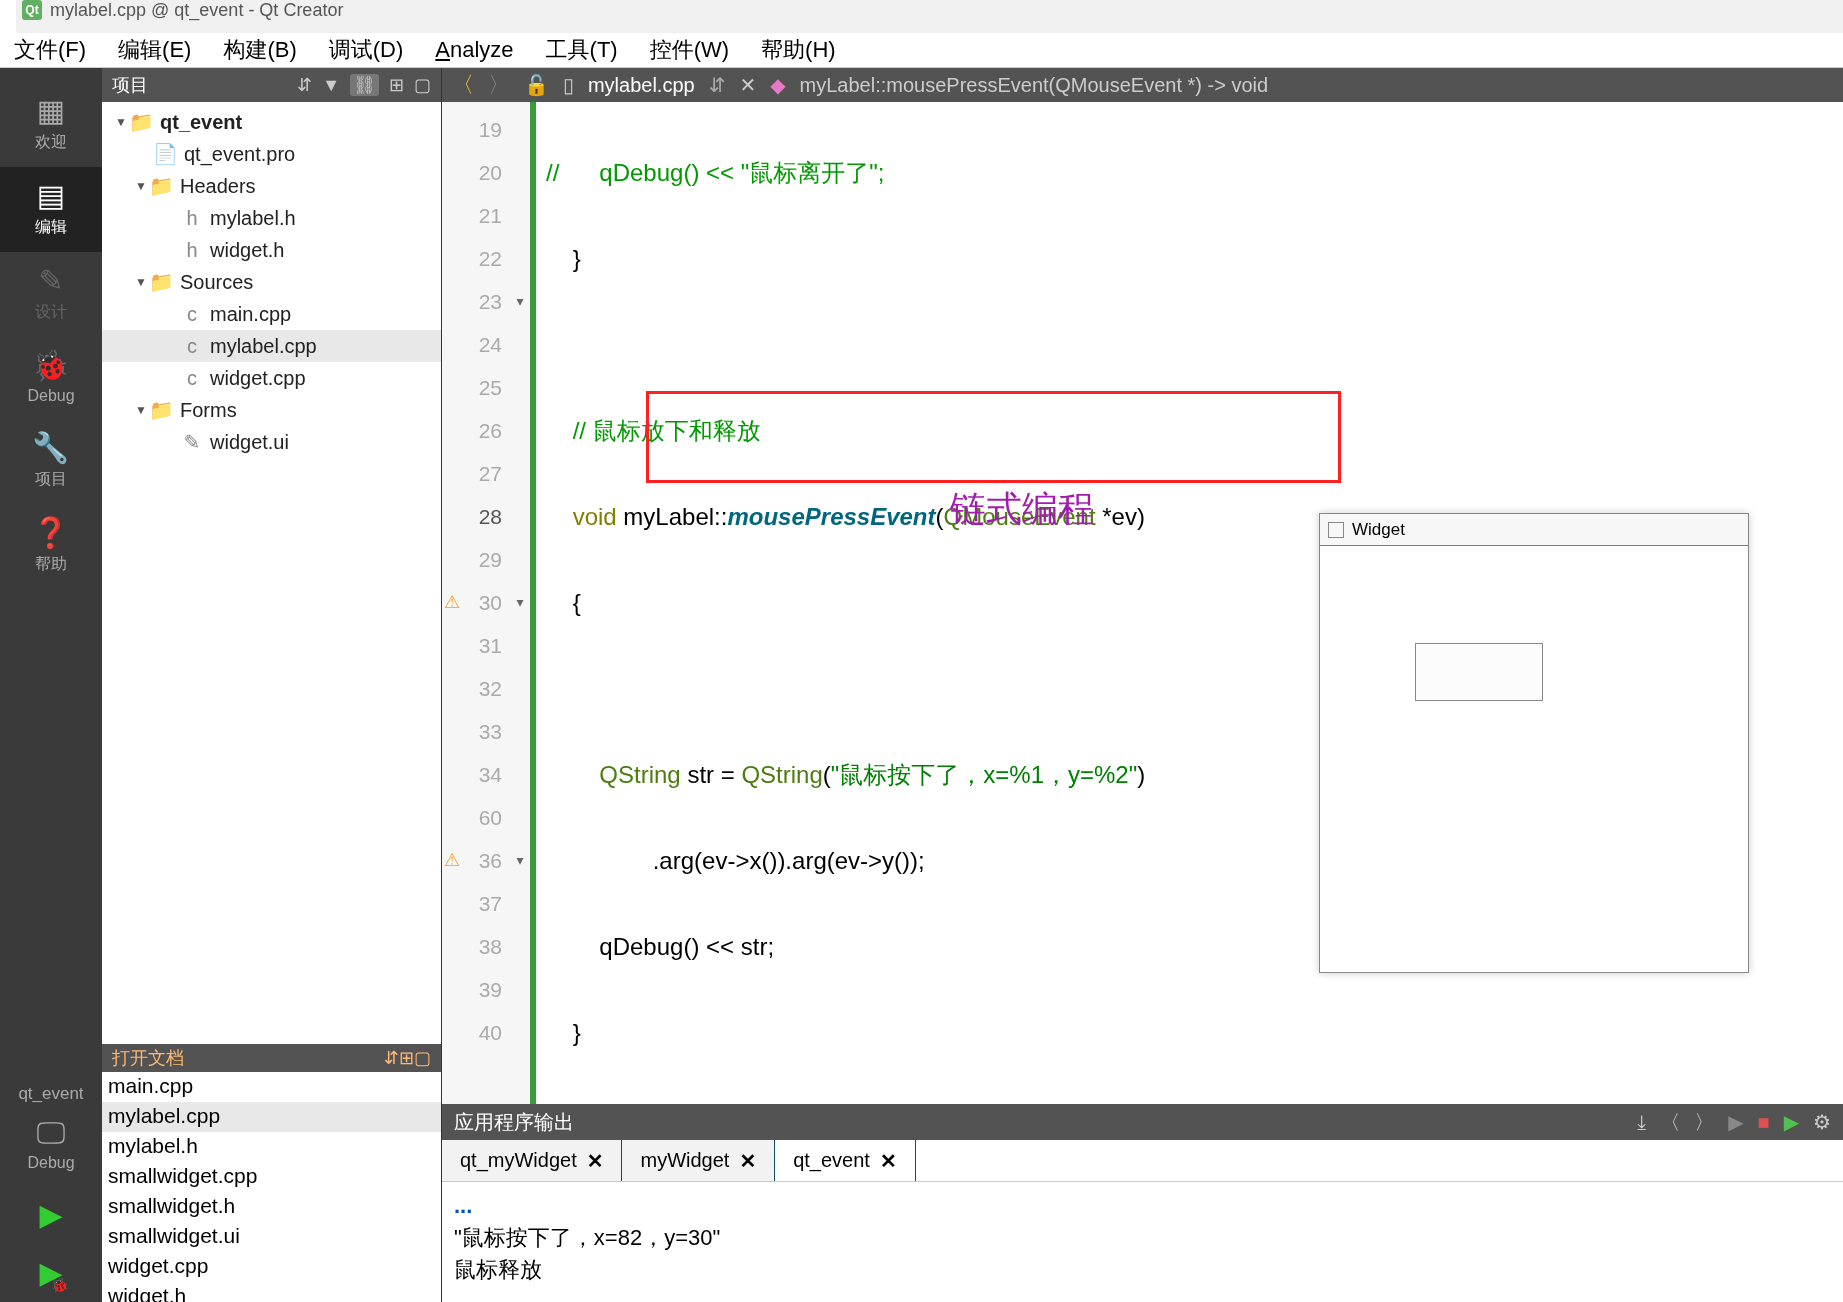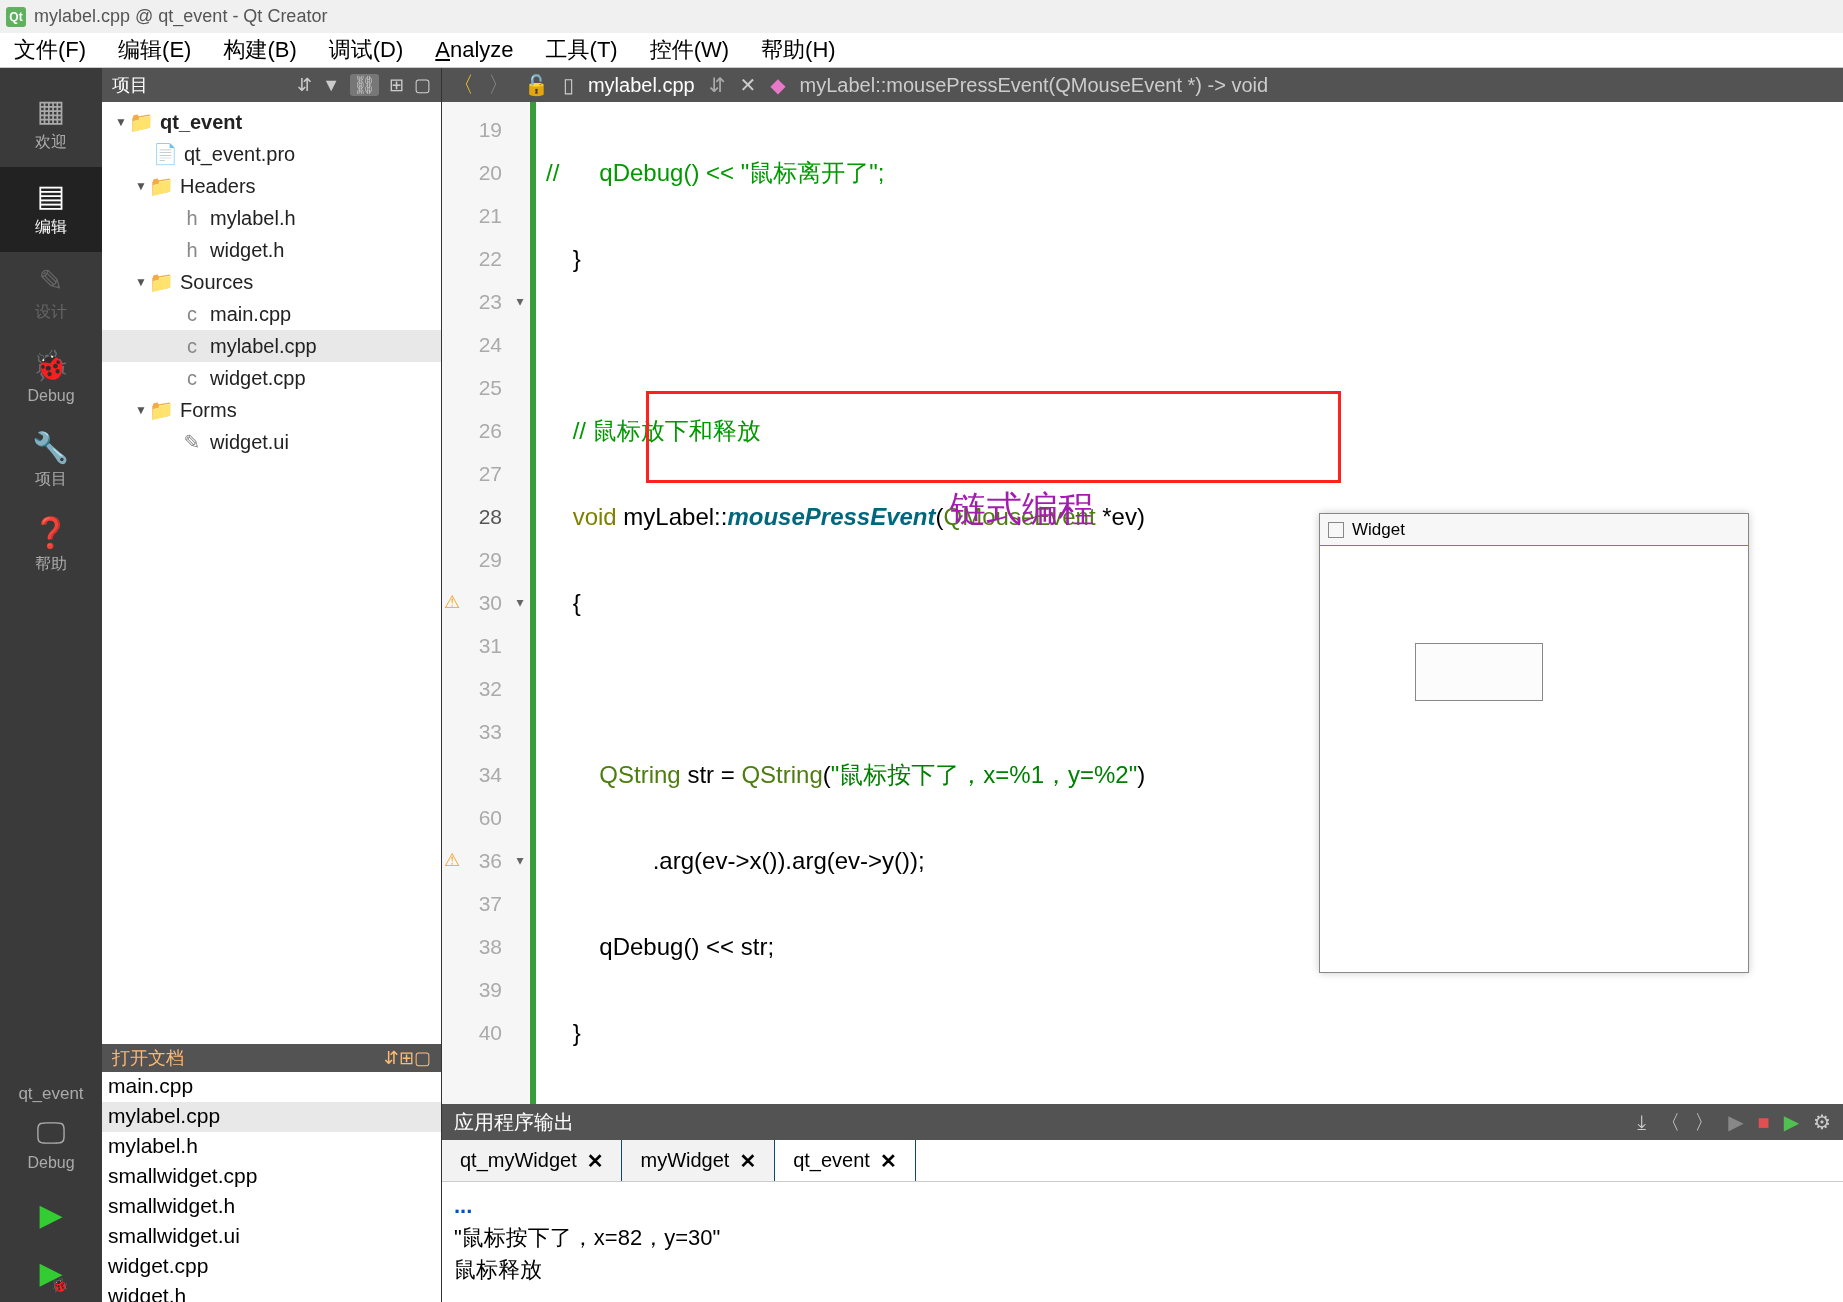--- a/index.html
+++ b/index.html
@@ -1,17 +1,17 @@
 <!DOCTYPE html>
 <html><head>
 <meta charset="utf-8">
 <style>
 *{margin:0;padding:0;box-sizing:border-box;font-family:"Microsoft YaHei",sans-serif;}
 body{width:1843px;height:1302px;overflow:hidden;background:#fff;font-size:18px;}
-.titlebar{height:33px;background:#f0f0f0;display:flex;align-items:center;padding:0 6px;gap:8px;font-size:18px;color:#555;}
+.titlebar{height:33px;background:#f0f0f0;display:flex;align-items:flex-start;padding:0 6px;gap:8px;font-size:18px;color:#555;margin-left:16px;}
 .titlebar .qcicon{width:20px;height:20px;background:#5fb05f;border-radius:3px;display:flex;align-items:center;justify-content:center;color:#fff;font-size:12px;font-weight:bold;}
 .menubar{height:35px;background:#fff;border-bottom:1px solid #ccc;display:flex;align-items:center;padding:0 14px;gap:32px;font-size:22px;}
 .menubar span u{text-decoration:underline;}
 .main{display:flex;height:calc(100% - 68px);}
 .leftrail{width:102px;background:#3a3a3a;color:#aaa;display:flex;flex-direction:column;align-items:center;padding-top:14px;}
 .leftrail .ritem{display:flex;flex-direction:column;align-items:center;gap:6px;width:100%;padding:14px 0;font-size:16px;cursor:pointer;}
 .leftrail .ritem.active{background:#222;color:#fff;}
 .leftrail .ricon{font-size:30px;line-height:1;}
 .leftrail .spacer{flex:1;}
 .leftrail .rtxt{font-size:17px;}

